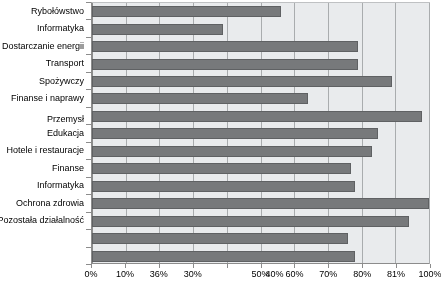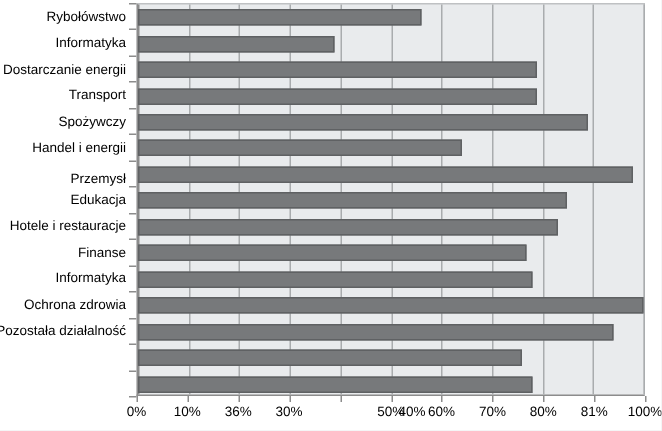--- a/index.html
+++ b/index.html
@@ -139,21 +139,21 @@
       <div class="y-label-slot" style="height: 17.4667px;">
         <span class="y-label-text">Dostarczanie energii</span>
       </div>
       <div class="y-label-slot" style="height: 17.4667px;">
         <span class="y-label-text">Transport</span>
       </div>
       <div class="y-label-slot" style="height: 17.4667px; padding-left: 48px;">
         <span class="y-label-text">Spożywczy</span>
       </div>
       <div class="y-label-slot" style="height: 17.4667px;">
-        <span class="y-label-text">Handel i energii</span>
+        <span class="y-label-text">Finanse i naprawy</span>
       </div>
       <div class="y-label-slot" style="height: 17.4667px; align-items: flex-end;">
         <span class="y-label-text">Przemysł</span>
       </div>
       <div class="y-label-slot" style="height: 17.4667px;">
         <span class="y-label-text">Edukacja</span>
       </div>
       <div class="y-label-slot" style="height: 17.4667px;">
         <span class="y-label-text">Hotele i restauracje</span>
       </div>

